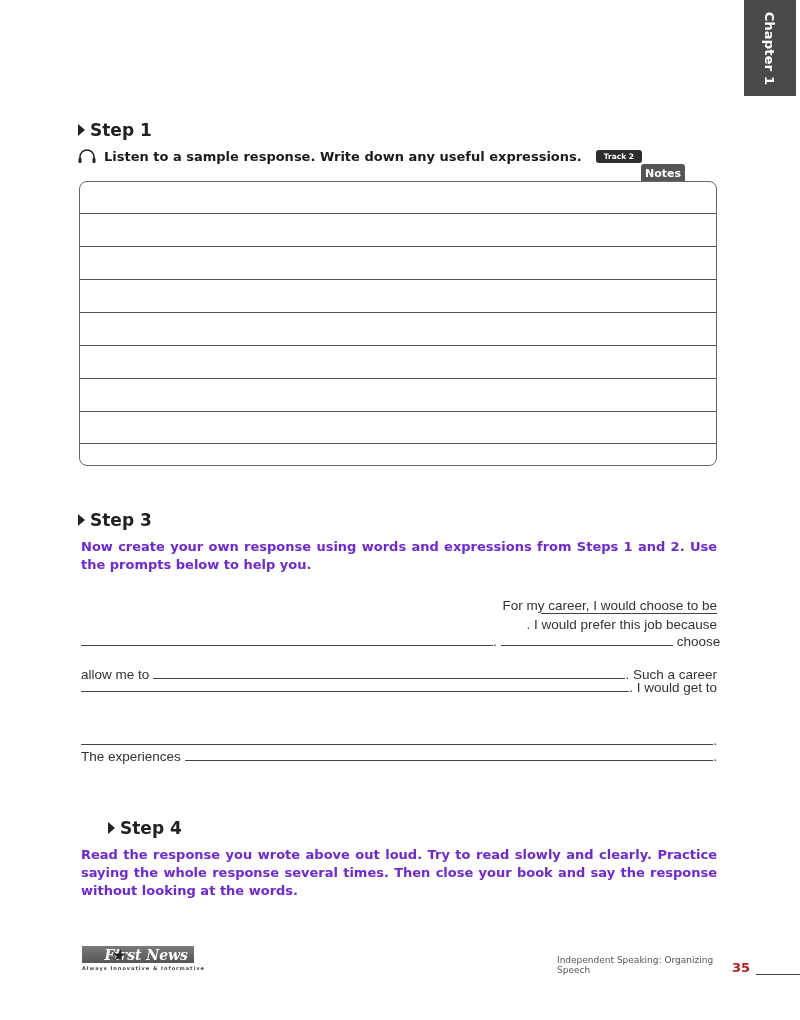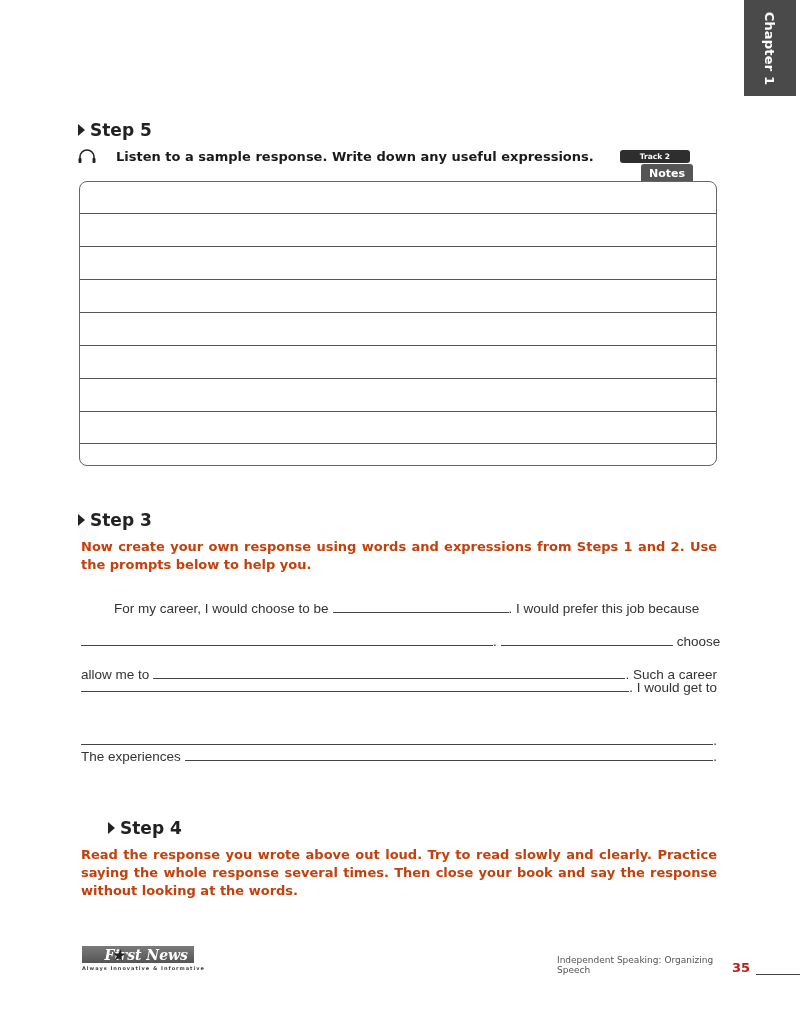--- a/index.html
+++ b/index.html
@@ -24,38 +24,38 @@
     border-left: 7px solid #222; margin-right: 5px;
   }
 
   .instr {
     position: absolute; left: 78px; font-size: 13px; font-weight: bold; color: #1a1a1a;
     display: flex; align-items: center;
   }
   .headphones { width: 18px; height: 16px; margin-right: 8px; }
   .track-badge {
     display: inline-block; background: #2e2e2e; color: #fff; font-size: 7.5px; font-weight: bold;
-    padding: 2px 20px; border-radius: 3px; margin-left: 14px;
+    padding: 2px 8px; border-radius: 3px; margin-left: 14px;
   }
 
   .notes-tab {
-    position: absolute; left: 641px; top: 164px; width: 52px; height: 18px;
+    position: absolute; left: 641px; top: 164px; width: 44px; height: 18px;
     background: #555; color: #fff; font-size: 11px; font-weight: bold;
     display: flex; align-items: center; justify-content: center;
     border-radius: 3px 3px 0 0;
   }
   .notes-box {
     position: absolute; left: 79px; top: 181px; width: 638px; height: 285px;
     border: 1.5px solid #666; border-radius: 8px;
   }
   .notes-line { position: absolute; left: 0; right: 0; height: 0; border-top: 1.5px solid #555; }
 
   .para {
     position: absolute; left: 81px; width: 636px; font-size: 13px; font-weight: bold; line-height: 18px;
-    color: #c2410c; text-align: justify;
+    color: #6d28d9; text-align: justify;
   }
 
   .prompt-line {
     position: absolute; left: 81px; width: 636px; font-family: "Liberation Sans", sans-serif;
     font-size: 13.5px; color: #333; display: flex; align-items: flex-end; height: 18px;
   }
   .blank { border-bottom: 1.2px solid #444; height: 1px; margin-bottom: 3px; flex: 0 0 auto; }
   .blank.grow { flex: 1 1 auto; }
 
   .footer-logo {
@@ -77,23 +77,23 @@
 </style>
 </head>
 <body>
 
 <div class="chapter-tab">
   <span>Chapter 1</span>
 </div>
 
 <div class="step-heading" style="top:120px;">
   <span class="tri"></span>
-  <span>Step 5</span>
+  <span>Step 1</span>
 </div>
-<div class="instr" style="top:148px;gap:12px;">
+<div class="instr" style="top:148px;">
   <svg class="headphones" viewBox="0 0 18 16">
     <path d="M2 12 V9 A7 7 0 0 1 16 9 V12" fill="none" stroke="#222" stroke-width="1.6"></path>
     <rect x="0.5" y="10" width="3" height="5" rx="1" fill="#222"></rect>
     <rect x="14.5" y="10" width="3" height="5" rx="1" fill="#222"></rect>
   </svg>
   <span>Listen to a sample response. Write down any useful expressions.</span>
   <span class="track-badge">Track 2</span>
 </div>
 
 <div class="notes-tab">Notes</div>
@@ -107,21 +107,21 @@
   <div class="notes-line" style="top:229px;"></div>
   <div class="notes-line" style="top:261px;"></div>
 </div>
 
 <div class="step-heading" style="top:510px;">
   <span class="tri"></span>
   <span>Step 3</span>
 </div>
 <div class="para" style="top:538px;">Now create your own response using words and expressions from Steps 1 and 2. Use the prompts below to help you.</div>
 
-<div class="prompt-line" style="top:598px;">
+<div class="prompt-line" style="top:598px;flex-direction:column;">
   <span style="width:33px;"></span>
   <span>For my career, I would choose to be</span>
   <span class="blank" style="width:176px; margin-left:4px;"></span>
   <span>. I would prefer this job because</span>
 </div>
 <div class="prompt-line" style="top:631px;">
   <span class="blank" style="width:412px;"></span>
   <span>.</span>
   <span class="blank" style="width:172px; margin-left:4px;"></span>
   <span style="margin-left:4px;">choose</span>

